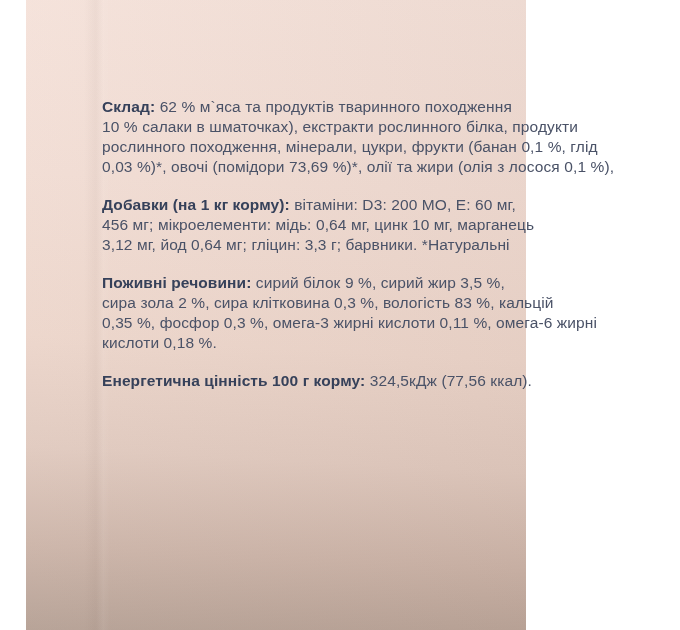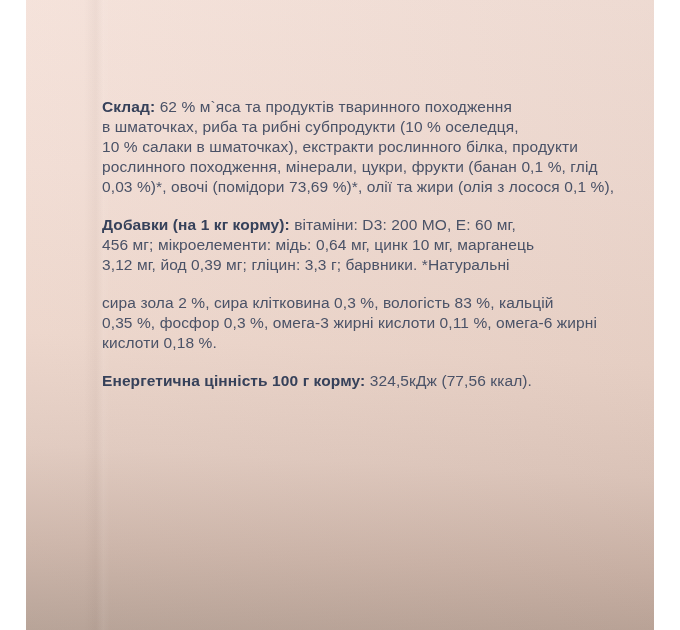--- a/index.html
+++ b/index.html
@@ -14,21 +14,21 @@
     --heading-color:#36415a;
   }
   *{box-sizing:border-box;}
   html,body{margin:0;padding:0;}
   body{
     width:680px;height:630px;position:relative;overflow:hidden;
     background:var(--page-bg);
     font-family:"Liberation Sans","DejaVu Sans",sans-serif;
   }
   .label-photo{
-    position:absolute;top:0;bottom:0;left:26px;width:628px;
+    position:absolute;top:0;bottom:0;left:26px;width:500px;
     background:
       linear-gradient(90deg, rgba(255,255,255,0.05) 0%, rgba(118,92,79,0.06) 100%),
       linear-gradient(183deg,
         var(--photo-top) 0%,
         var(--photo-upper) 30%,
         var(--photo-mid) 55%,
         var(--photo-low) 72%,
         var(--photo-deep) 87%,
         var(--photo-bottom) 100%);
   }
@@ -49,33 +49,33 @@
 </head>
 <body>
 
 <div class="label-photo">
   <div class="backdrop-crease"></div>
 
   <div class="text-block">
 
     <div class="para">
       <div class="line"><span class="head">Склад:</span><span> 62 % м`яса та продуктів тваринного походження</span></div>
-      <div class="line">в шматочках, риба та рибні субпродукти (10 % оселедця,</div>
       <div class="line">10 % салаки в шматочках), екстракти рослинного білка, продукти</div>
       <div class="line">рослинного походження, мінерали, цукри, фрукти (банан 0,1 %, глід</div>
       <div class="line">0,03 %)*, овочі (помідори 73,69 %)*, олії та жири (олія з лосося 0,1 %),</div>
     </div>
 
     <div class="para">
       <div class="line"><span class="head">Добавки (на 1 кг корму):</span><span> вітаміни: D3: 200 МО, Е: 60 мг,</span></div>
       <div class="line">456 мг; мікроелементи: мідь: 0,64 мг, цинк 10 мг, марганець</div>
-      <div class="line">3,12 мг, йод 0,39 мг; гліцин: 3,3 г; барвники. *Натуральні</div>
+      <div class="line">3,12 мг, йод 0,64 мг; гліцин: 3,3 г; барвники. *Натуральні</div>
     </div>
 
     <div class="para">
+      <div class="line"><span class="head">Поживні речовини:</span><span> сирий білок 9 %, сирий жир 3,5 %,</span></div>
       <div class="line">сира зола 2 %, сира клітковина 0,3 %, вологість 83 %, кальцій</div>
       <div class="line">0,35 %, фосфор 0,3 %, омега-3 жирні кислоти 0,11 %, омега-6 жирні</div>
       <div class="line">кислоти 0,18 %.</div>
     </div>
 
     <div class="para">
       <div class="line"><span class="head">Енергетична цінність 100 г корму:</span><span> 324,5кДж (77,56 ккал).</span></div>
     </div>
 
   </div>

